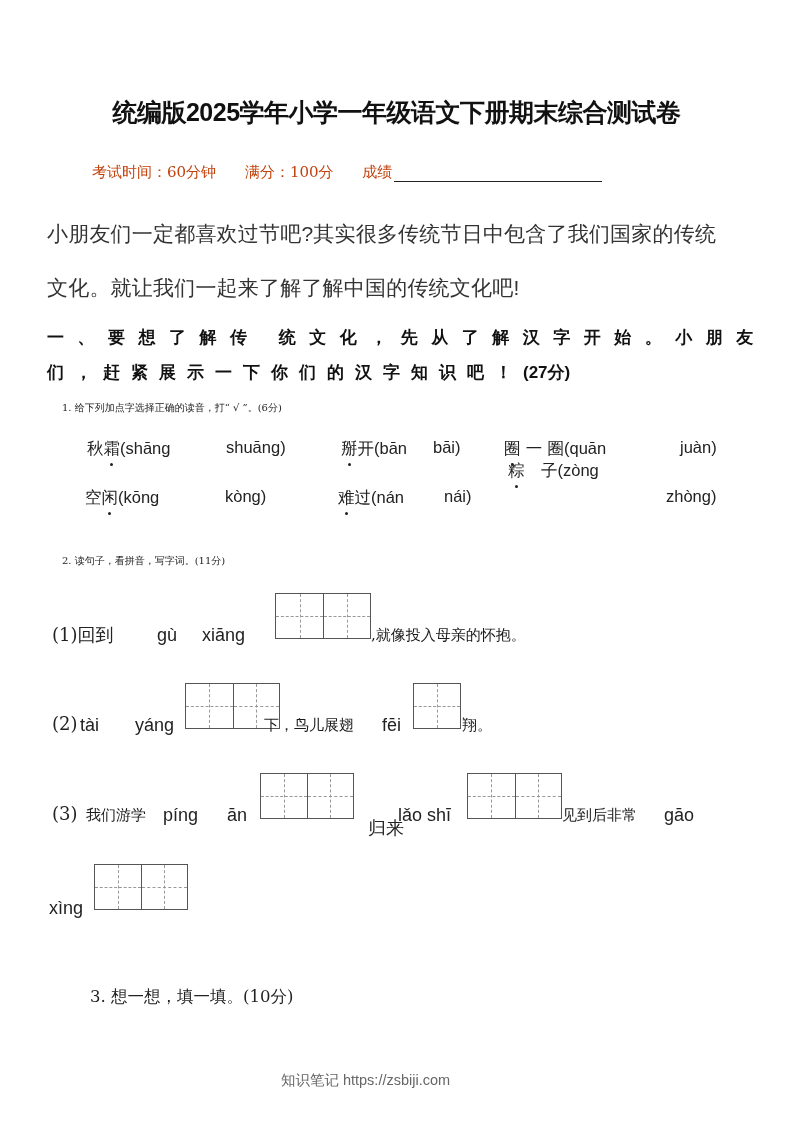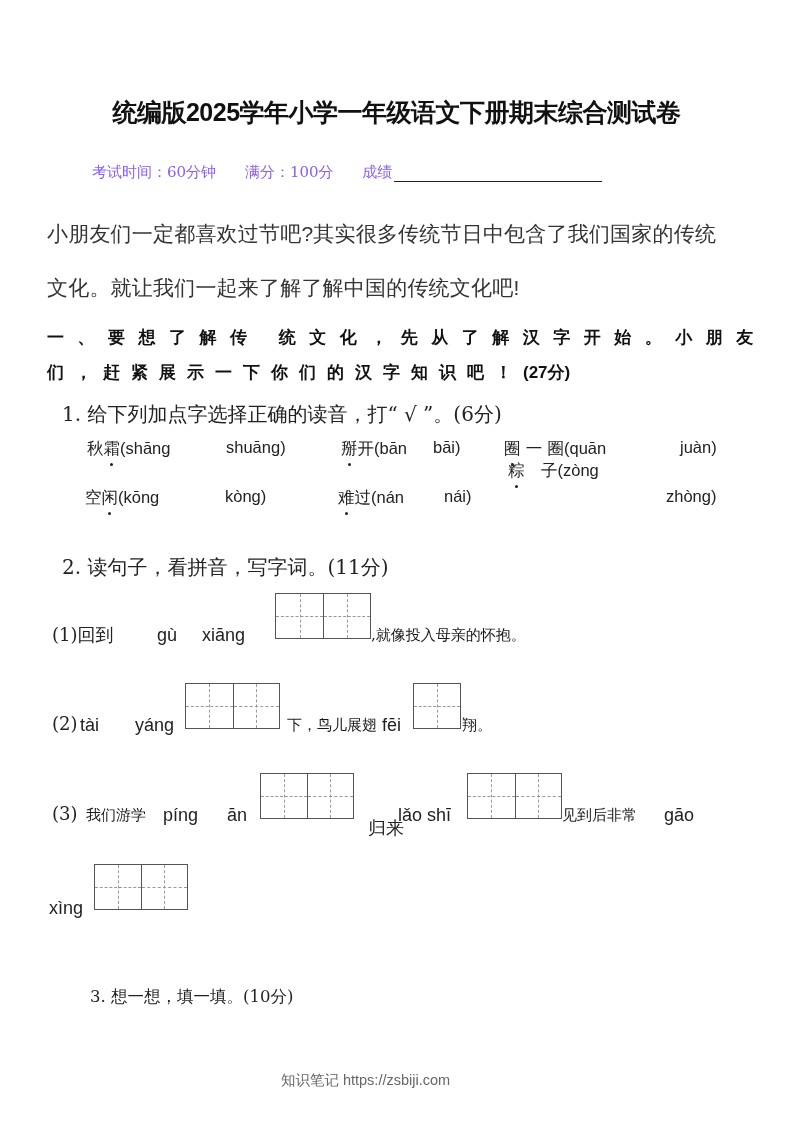--- a/index.html
+++ b/index.html
@@ -2,30 +2,30 @@
 <html><head>
   <meta charset="utf-8">
   <style>
     html, body { margin: 0; padding: 0; background: #ffffff; }
     body { width: 793px; height: 1122px; position: relative; overflow: hidden; color: #1a1a1a; }
     .abs { position: absolute; white-space: nowrap; }
     .serif { font-family: "DejaVu Serif", "Liberation Serif", serif; }
     .sans { font-family: "Liberation Sans", "DejaVu Sans", sans-serif; }
 
     .title { left: 0; width: 793px; top: 96px; text-align: center; font-size: 25px; font-weight: bold; letter-spacing: -0.5px; color: #111; }
-    .meta { top: 163px; left: 92px; font-size: 15px; color: #8b5cf6; }
+    .meta { top: 163px; left: 92px; font-size: 15px; color: #c2410c; }
     .meta span { margin-right: 24px; }
     .score-line { display: inline-block; width: 208px; border-bottom: 1.3px solid #222; height: 14px; vertical-align: bottom; margin-left: 2px; }
 
     .intro { left: 47px; font-size: 21px; color: #333; letter-spacing: 0.2px; }
     .sec-head { left: 47px; font-size: 17px; font-weight: bold; color: #111; }
     .sec-head .spaced { letter-spacing: 13.5px; }
     .sec-head .spaced2 { letter-spacing: 11px; }
 
-    .q { font-size: 20px; color: #222; }
+    .q { font-size: 10px; color: #222; }
     .pin { font-size: 16.5px; color: #222; }
     .dotchar { position: relative; display: inline-block; }
     .dotchar::after { content: ""; position: absolute; left: 50%; bottom: -6px; width: 3px; height: 3px; margin-left: -1.5px; border-radius: 50%; background: #222; }
 
     .line-text { font-size: 18px; color: #222; }
     .small-cn { font-size: 15px; }
 
     
     .grid { position: absolute; height: 46px; border: 1.2px solid #555; box-sizing: border-box; display: flex; }
     .cell { position: relative; width: 47px; height: 100%; box-sizing: border-box; }
@@ -99,21 +99,21 @@
   </div>
 <div class="abs small-cn serif" style="top:626px; left:371px;">,就像投入母亲的怀抱。</div>
 
 <div class="abs line-text serif" style="top:713px; left:52px;">(2)</div>
 <div class="abs line-text sans" style="top:715px; left:80px;">tài</div>
 <div class="abs line-text sans" style="top:715px; left:135px;">yáng</div>
 <div class="grid" style="left:185px; top:683px; width:95px;">
     <div class="cell"></div>
     <div class="cell"></div>
   </div>
-<div class="abs small-cn serif" style="top:716px; left:287px;">下，鸟儿展翅</div>
+<div class="abs small-cn serif" style="top:716px; left:264px;">下，鸟儿展翅</div>
 <div class="abs line-text sans" style="top:715px; left:382px;">fēi</div>
 <div class="grid" style="left:413px; top:683px; width:48px;">
     <div class="cell"></div>
   </div>
 <div class="abs small-cn serif" style="top:716px; left:462px;">翔。</div>
 
 <div class="abs line-text serif" style="top:803px; left:52px;">(3)</div>
 <div class="abs small-cn serif" style="top:806px; left:86px;">我们游学</div>
 <div class="abs line-text sans" style="top:805px; left:163px;">píng</div>
 <div class="abs line-text sans" style="top:805px; left:227px;">ān</div>

